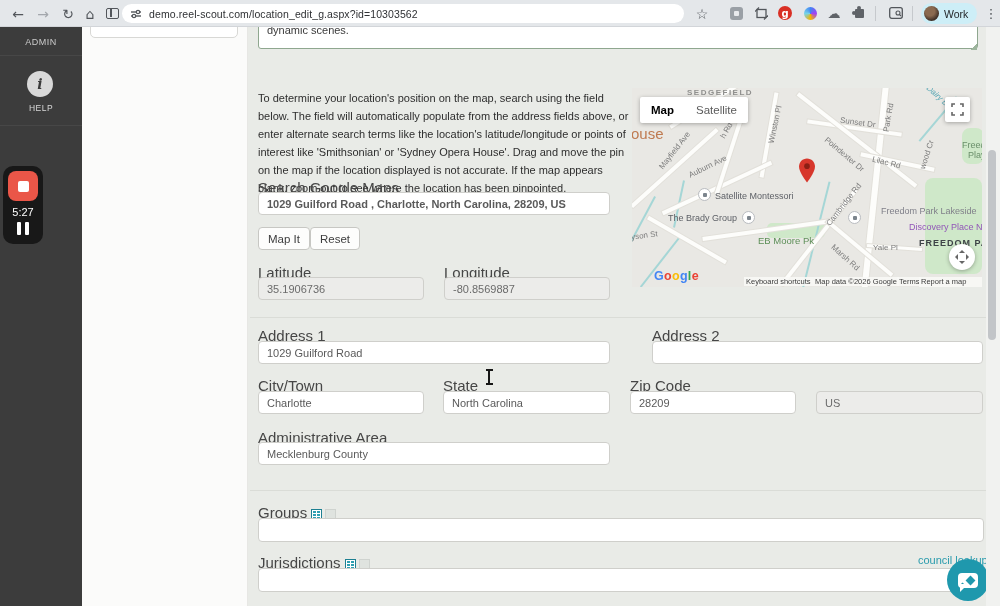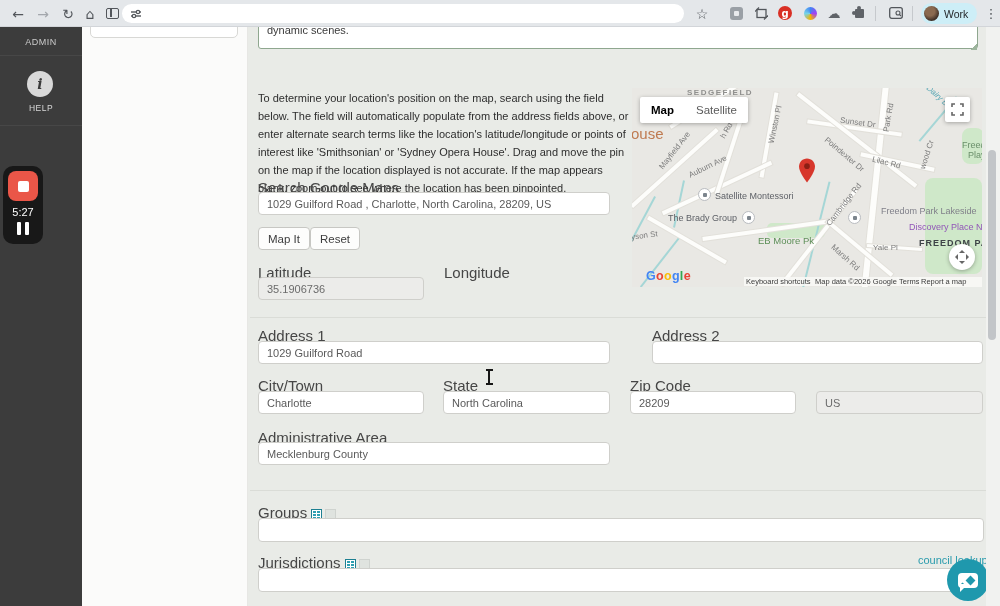--- a/index.html
+++ b/index.html
@@ -80,21 +80,21 @@
   .maptype { position:absolute; left:8px; top:9px; height:26px; background:#fff; box-shadow:0 1px 4px rgba(0,0,0,.3);
              display:flex; border-radius:2px; }
   .maptype .mt { padding:0 11px; font-size:11.5px; display:flex; align-items:center; }
   .mt-map { font-weight:bold; color:#000; }
   .mt-sat { color:#5b5b5b; }
   .fs-btn { position:absolute; left:313px; top:9px; width:25px; height:25px; background:#fff; border-radius:2px;
             box-shadow:0 1px 4px rgba(0,0,0,.3); display:flex; align-items:center; justify-content:center; }
   .pan-btn { position:absolute; left:317px; top:156px; width:26px; height:26px; background:#fff; border-radius:50%;
              box-shadow:0 1px 4px rgba(0,0,0,.3); }
   .tri { position:absolute; width:0; height:0; border:3px solid transparent; }
-  .google-logo { position:absolute; left:14px; top:181px; font-size:12.5px; font-weight:bold; letter-spacing:.3px; }
+  .google-logo { position:absolute; left:22px; top:181px; font-size:12.5px; font-weight:bold; letter-spacing:.3px; }
   .g-b{color:#4285f4}.g-r{color:#ea4335}.g-y{color:#fbbc05}.g-g{color:#34a853}
   .attr { position:absolute; font-size:7.5px; color:#3c3c3c; background:rgba(249,249,247,.85); padding:0 2px; }
 
   
   .scroll-track { position:absolute; left:986px; top:27px; width:14px; height:579px; background:#f1f2f0; }
   .scroll-thumb { position:absolute; left:2px; top:123px; width:8px; height:190px; background:#c2c5c8; border-radius:4px; }
   .chat-fab { position:absolute; left:699px; top:532px; width:42px; height:42px; border-radius:50%; background:#1f98ad;
               display:flex; align-items:center; justify-content:center; }
   .chat-bubble { position:relative; width:20px; height:15px; background:#fff; border-radius:4px; }
   .chat-bubble::after { content:""; position:absolute; left:2px; bottom:-4px; border:4px solid transparent; border-top-color:#fff; border-left-color:#fff; }
@@ -118,20 +118,21 @@
     </span>
   </div>
 
   <div class="omnibox">
     <svg width="12" height="12" viewBox="0 0 12 12">
       <line x1="1" y1="4" x2="11" y2="4" stroke="#52565b" stroke-width="1.4"></line>
       <line x1="1" y1="8" x2="11" y2="8" stroke="#52565b" stroke-width="1.4"></line>
       <circle cx="8" cy="4" r="1.7" fill="#fff" stroke="#52565b" stroke-width="1.2"></circle>
       <circle cx="4" cy="8" r="1.7" fill="#fff" stroke="#52565b" stroke-width="1.2"></circle>
     </svg>
+    <span class="url">demo.reel-scout.com/location_edit_g.aspx?id=10303562</span>
   </div>
 
   <div class="tbicon" style="left:692px">☆</div>
   <div class="ext" style="left:728px">
       <span class="ext-gray"></span>
     </div>
   <div class="ext" style="left:753px">
     <svg width="13" height="13" viewBox="0 0 13 13">
         <rect x="2" y="2.5" width="9" height="8" fill="none" stroke="#52565b" stroke-width="1.3"></rect>
         <line x1="0" y1="4.5" x2="4" y2="0.5" stroke="#52565b" stroke-width="1.2"></line>
@@ -186,28 +187,29 @@
 </div>
 
 <div class="content">
 
   <textarea class="desc-area" style="">dynamic scenes.</textarea>
   <div class="resize-grip"></div>
 
   <div class="instructions">To determine your location's position on the map, search using the field below. The field will automatically populate from the address fields above, or enter alternate search terms like the location's latitude/longitude or points of interest like 'Smithsonian' or 'Sydney Opera House'. Drag and move the pin on the map if the location displayed is not accurate. If the map appears blank, zoom out to see where the location has been pinpointed.</div>
 
   <div class="lbl" style="left:10px;top:152px">Search Google Maps</div>
-  <input class="inp" style="left: 10px; top: 165px; width: 352px;" value="1029 Guilford Road , Charlotte, North Carolina, 28209, US">
+  <input class="inp" style="left: 10px; top: 165px; width: 352px; font-weight: bold;" value="1029 Guilford Road , Charlotte, North Carolina, 28209, US">
 
   <button class="btn" style="left:10px;top:200px">Map It</button>
   <button class="btn" style="left:62px;top:200px">Reset</button>
 
   <div class="lbl" style="left:10px;top:237px">Latitude</div>
   <input class="inp ro" style="left: 10px; top: 250px; width: 166px;" value="35.1906736">
   <div class="lbl" style="left:196px;top:237px">Longitude</div>
+  <input class="inp ro" style="left: 196px; top: 250px; width: 166px;" value="-80.8569887">
 
   <div class="hdivider" style="top:290px"></div>
 
   <div class="lbl" style="left:10px;top:300px">Address 1</div>
   <input class="inp" style="left: 10px; top: 314px; width: 352px;" value="1029 Guilford Road">
   <div class="lbl" style="left:404px;top:300px">Address 2</div>
   <input class="inp" style="left: 404px; top: 314px; width: 331px;" value="">
 
   <div class="lbl" style="left:10px;top:350px">City/Town</div>
   <input class="inp" style="left: 10px; top: 364px; width: 166px;" value="Charlotte">

